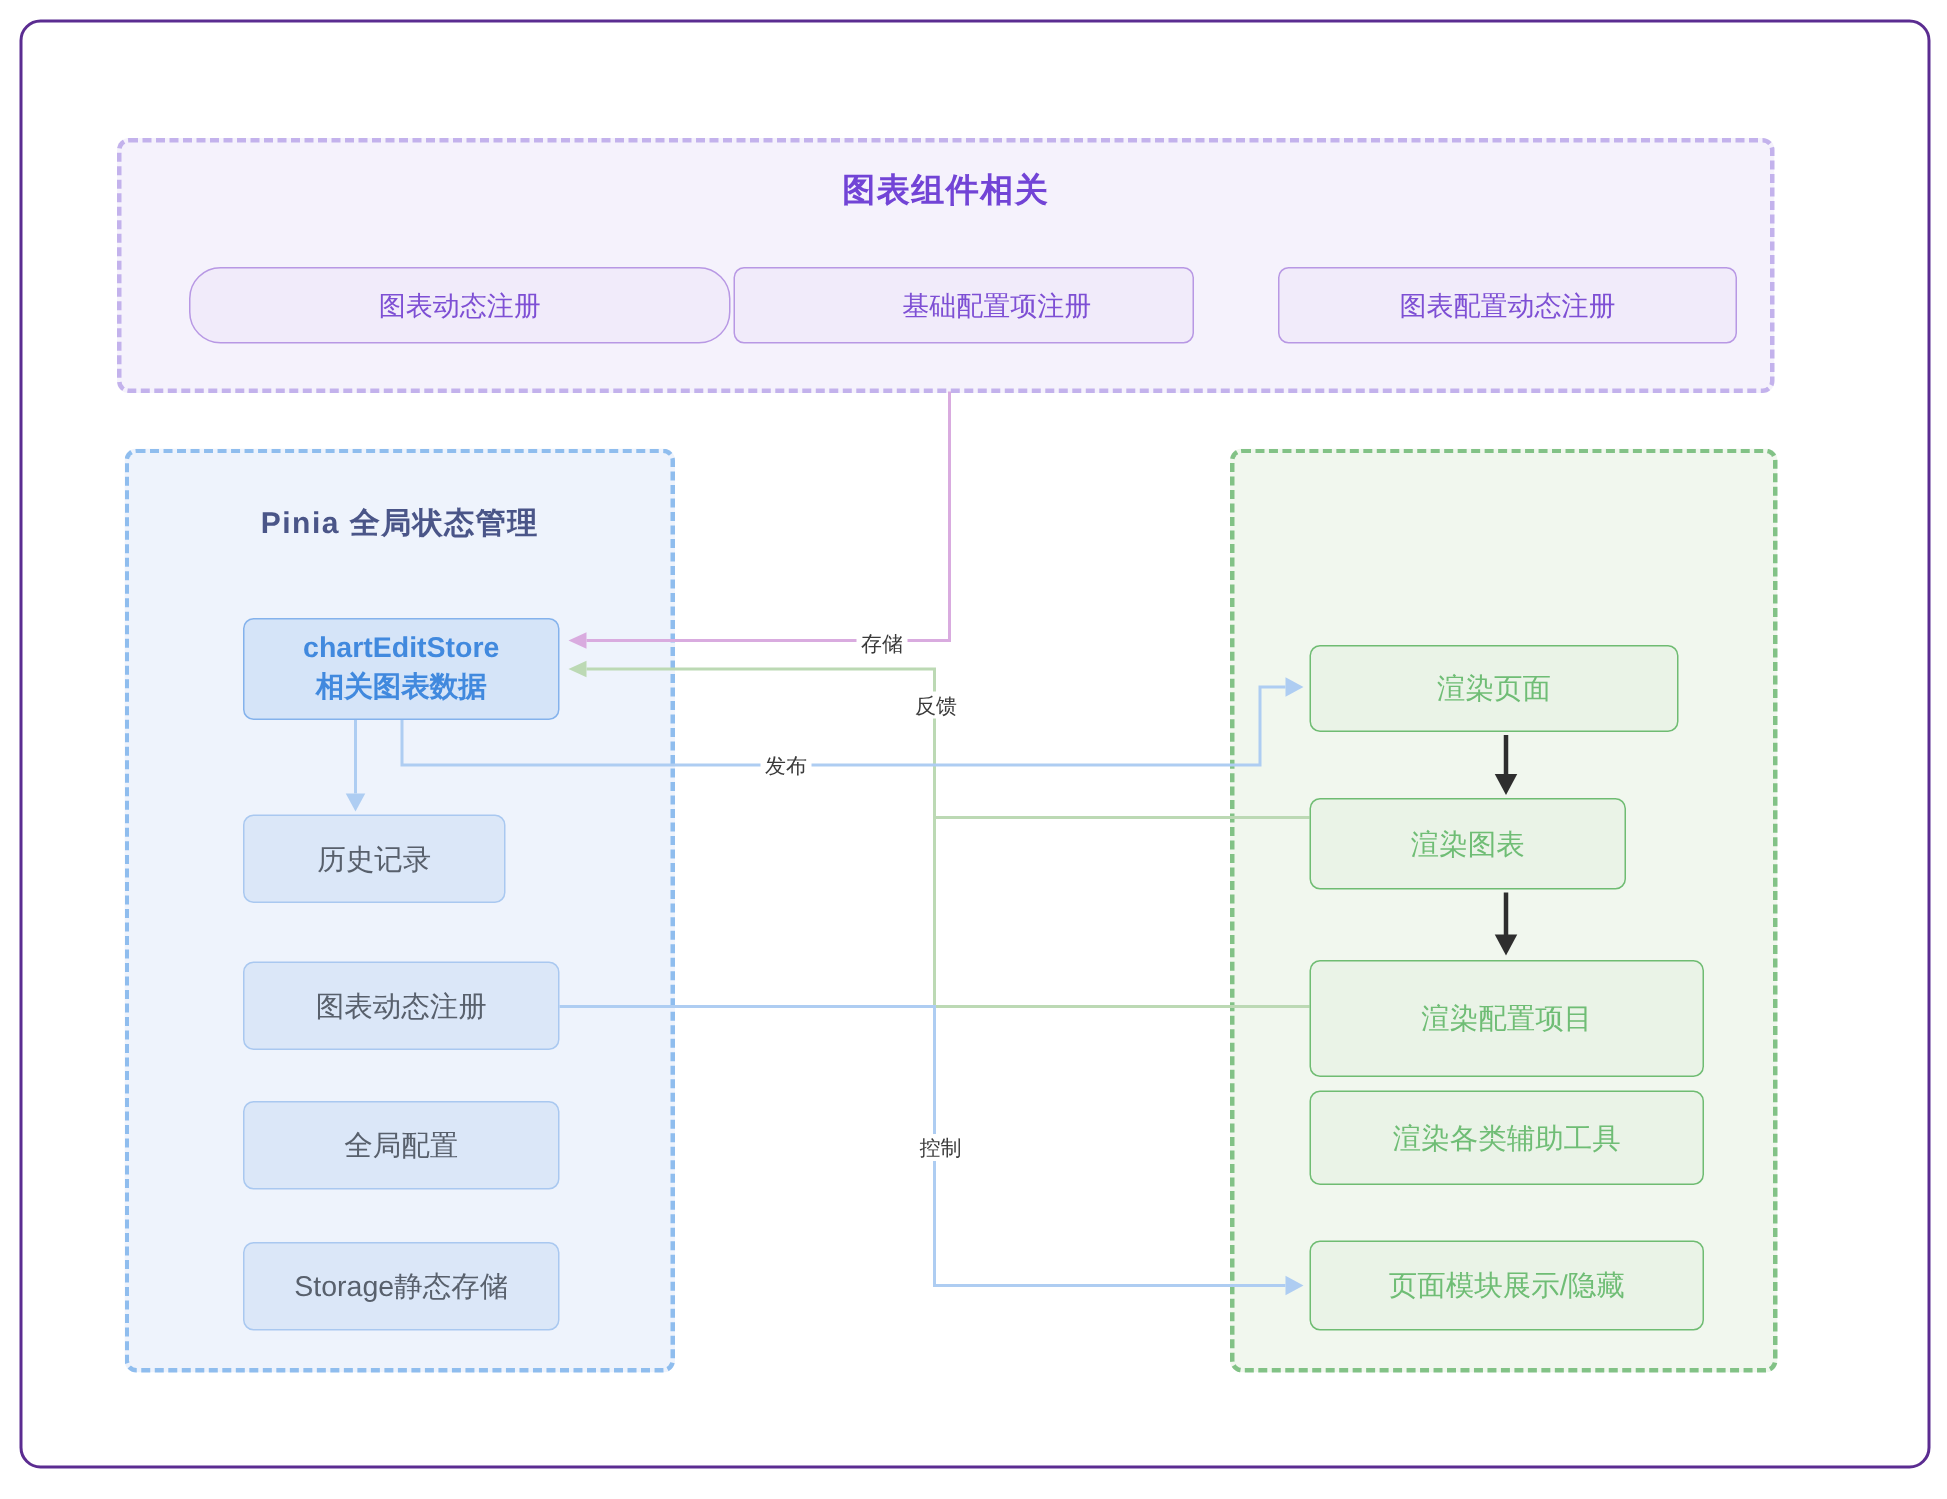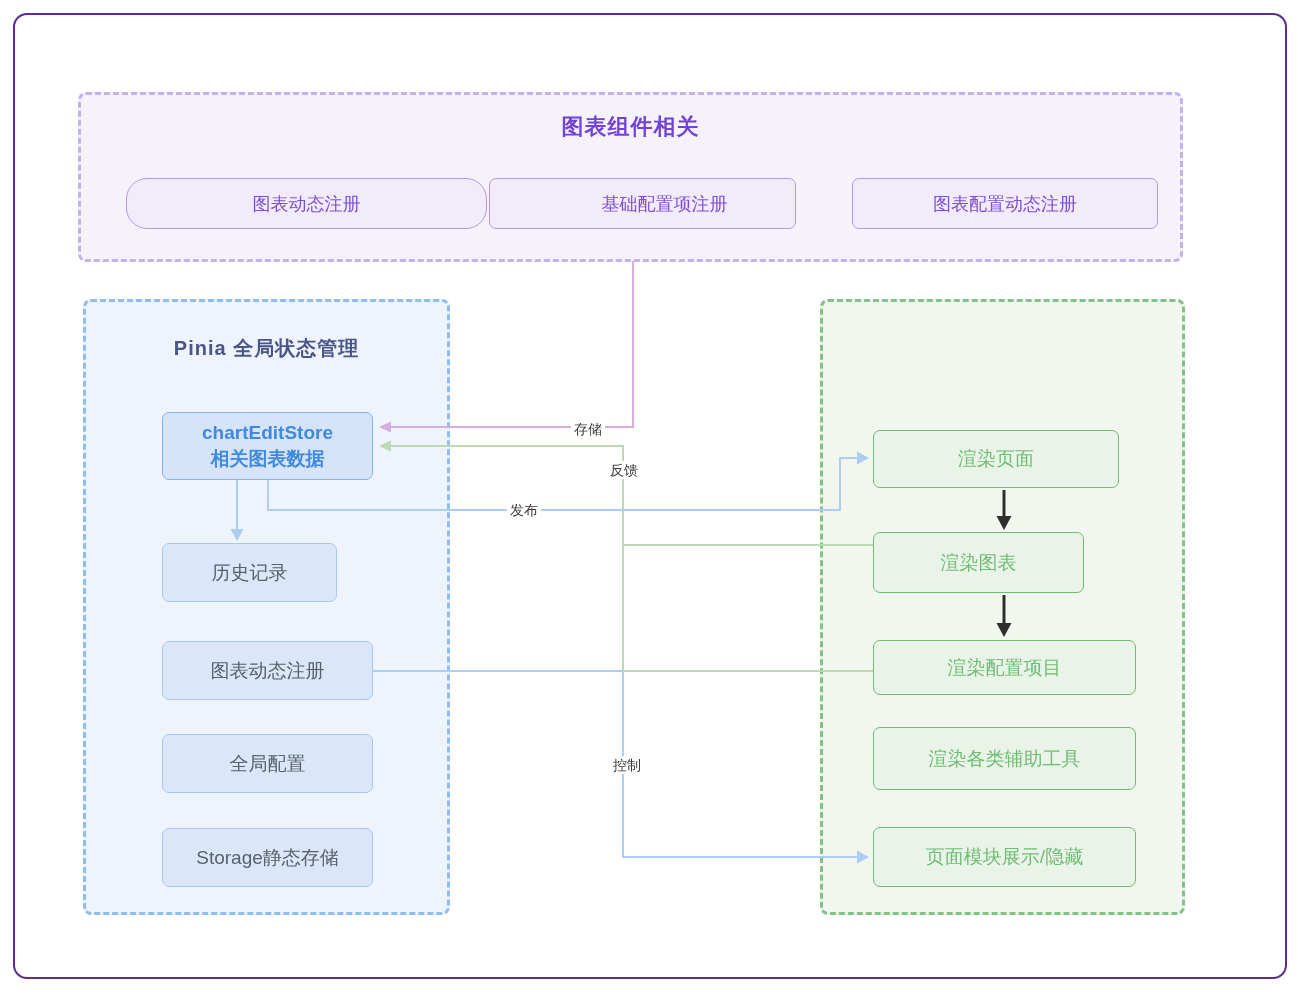--- a/index.html
+++ b/index.html
@@ -38,21 +38,21 @@
     font-weight:bold; font-size:19px; line-height:1.35; flex-direction:column;
   }
   .l2 { left:162px; top:543px; width:175px; height:59px;align-items:center; }
   .l3 { left:162px; top:641px; width:211px; height:59px; }
   .l4 { left:162px; top:734px; width:211px; height:59px; }
   .l5 { left:162px; top:828px; width:211px; height:59px; }
 
   .node-green { background:#eaf3e7; border:1.5px solid #6fbc72; color:#6fbd75; font-size:19px; }
   .r1 { left:873px; top:430px; width:246px; height:58px; }
   .r2 { left:873px; top:532px; width:211px; height:61px; }
-  .r3 { left:873px; top:640px; width:263px; height:55px;justify-content:center; }
+  .r3 { left:873px; top:640px; width:263px; height:78px;justify-content:center; }
   .r4 { left:873px; top:727px; width:263px; height:63px; }
   .r5 { left:873px; top:827px; width:263px; height:60px; }
 
   .edges { position:absolute; left:0; top:0; width:1298px; height:999px; z-index:2; pointer-events:none; }
 
   .edge-label {
     position:absolute; z-index:4; transform:translate(-50%,-50%);
     background:#ffffff; color:#3a3a3a; font-size:14px; padding:0 3px; line-height:18px;
   }
   .lab-store    { left:588px; top:429px; }

